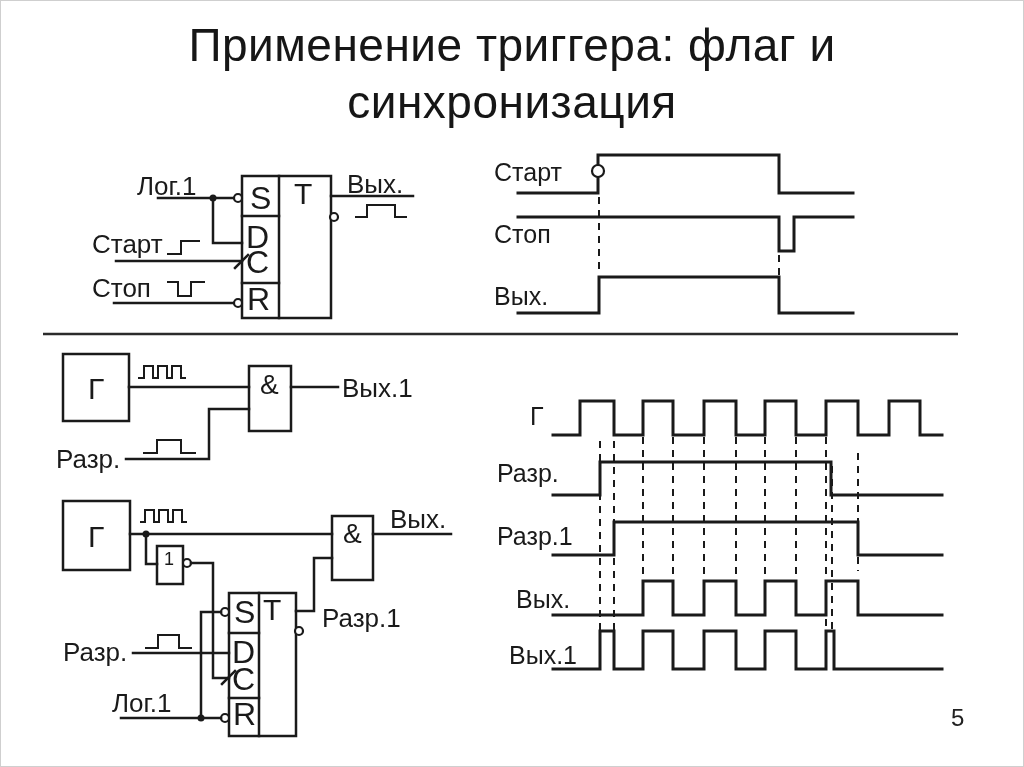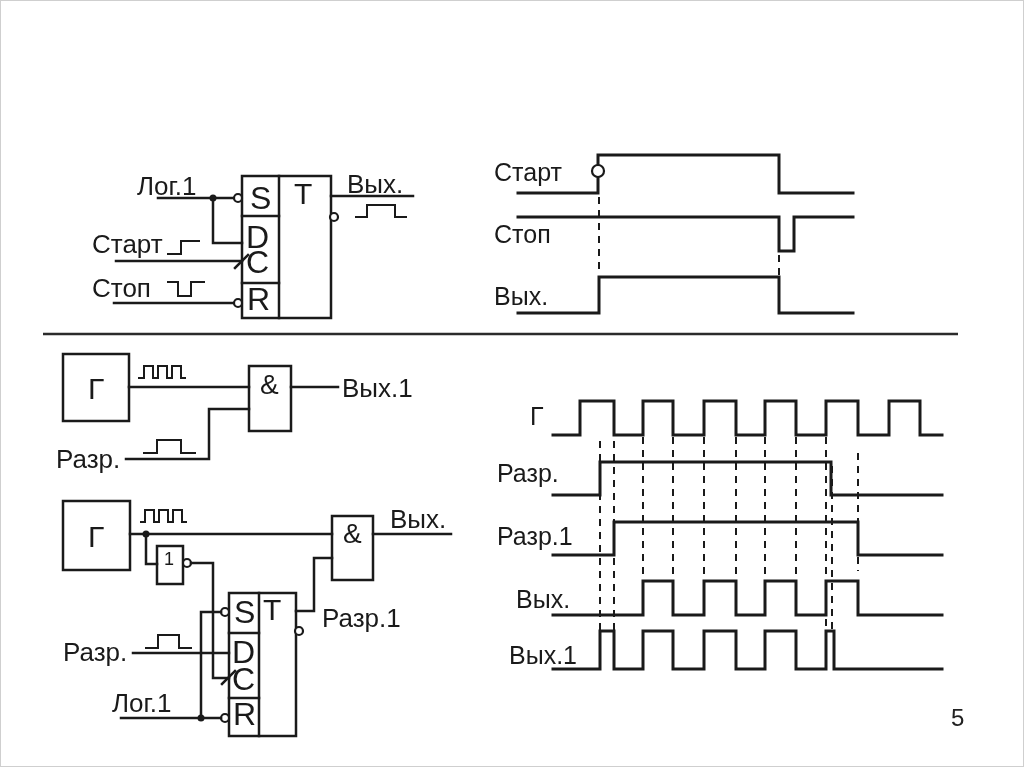--- a/index.html
+++ b/index.html
@@ -30,20 +30,24 @@
   .typ{font-size:30px;}
   .amp{font-size:28px;}
   .gen{font-size:30px;}
   .divline{stroke:#2b2b2b;stroke-width:2.5;}
 </style>
 </head>
 <body>
 
 <div id="slide">
 
+  <div id="title">
+    <div>Применение триггера: флаг и</div>
+    <div>синхронизация</div>
+  </div>
 
   <svg width="1024" height="767" viewBox="0 0 1024 767">
 
     <line class="divline" x1="42" y1="333" x2="957" y2="333"></line>
 
     <g>
       <rect class="boxr" x="241" y="175" width="89" height="142"></rect>
       <path class="wire" d="M278,175 V317"></path>
       <path class="wire" d="M241,215 H278 M241,282 H278"></path>
       <text class="pin" x="249" y="208">S</text>

